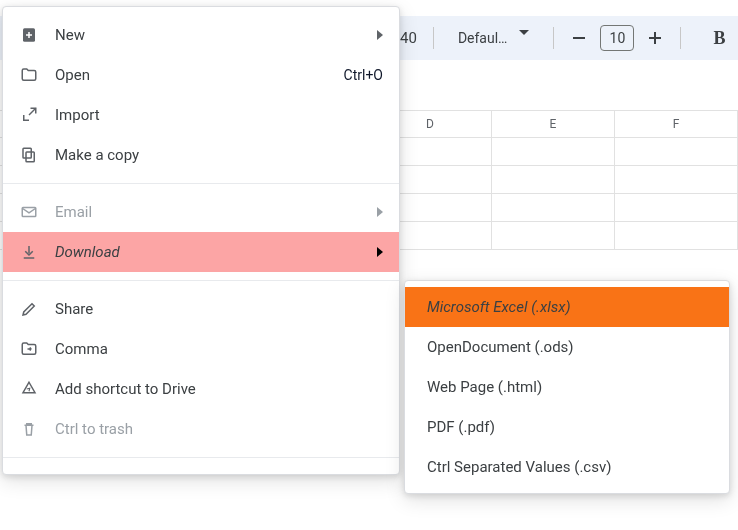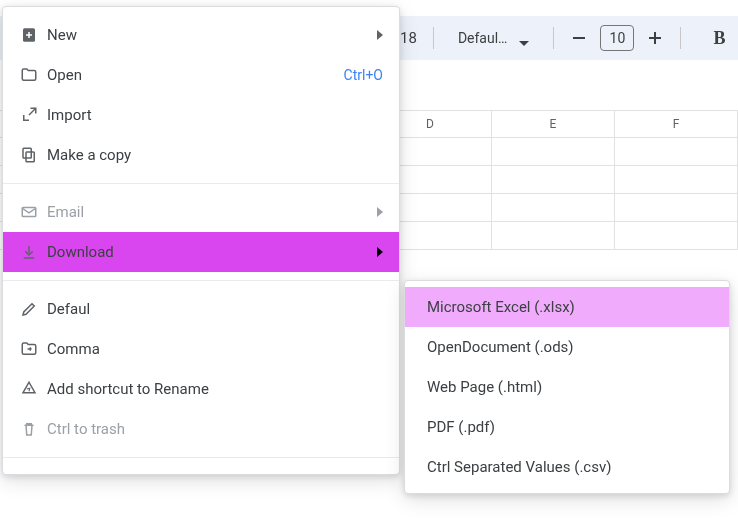--- a/index.html
+++ b/index.html
@@ -5,21 +5,21 @@
   * { box-sizing: border-box; margin: 0; padding: 0; }
   html, body { width: 738px; height: 530px; overflow: hidden; font-family: "Google Sans", Roboto, Arial, sans-serif; background: #fff; color: #3c4043; font-size: 14px; }
   
   .toolbar {
     position: absolute; left: 0; right: 0; top: 16px; height: 44px;
     background: #edf2fa; display: flex; align-items: center; gap: 6px;
     padding-left: 398px; 
     z-index: 1;
   }
   .tb-text { color: #3c4043; font-size: 15px; padding: 0 2px; }
-  .font-box { display: flex; align-items: flex-end; gap: 12px; padding: 4px 10px; border-radius: 4px; }
+  .font-box { display: flex; align-items: flex-start; gap: 12px; padding: 4px 10px; border-radius: 4px; }
   .font-box .caret { width: 0; height: 0; border-left: 5px solid transparent; border-right: 5px solid transparent; border-top: 5px solid #3c4043; }
   .divider { width: 1px; height: 22px; background: #c7c7c7; margin: 0 8px; }
   .size-group { display: flex; align-items: center; gap: 10px; }
   .btn-pm { width: 22px; height: 22px; display:flex; align-items:center; justify-content:center; color:#444; font-size:18px; cursor:pointer; }
   .size-box { width: 34px; height: 26px; border: 1px solid #747775; border-radius: 4px; display:flex; align-items:center; justify-content:center; font-size:14px;}
   .bold-b { font-family: Georgia, serif; font-weight: 700; font-size: 18px; margin-left: 18px; }
 
   
   .col-headers { position: absolute; left: 0; right: 0; top: 110px; height: 28px; border-top: 1px solid #e1e1e1; border-bottom: 1px solid #e1e1e1; display:flex; z-index:0;}
   .col-h { width: 126px; height: 100%; border-right: 1px solid #e1e1e1; display:flex; align-items:center; justify-content:center; color:#5f6368; font-size:12px;}
@@ -27,47 +27,47 @@
   .row { height: 28px; display:flex; border-bottom:1px solid #e1e1e1;}
   .cell { width:126px; border-right:1px solid #e1e1e1;}
 
   
   .menu {
     position: absolute; left: 2px; top: 6px; width: 398px; background: #fff;
     border: 1px solid #dadce0; border-radius: 4px; box-shadow: 0 2px 6px rgba(0,0,0,.12), 0 6px 20px rgba(0,0,0,.12);
     padding: 8px 0; z-index: 10;
   }
   .mitem {
-    display: flex; align-items: center; height: 40px; padding: 0 16px; gap: 8px; cursor: pointer; justify-content: flex-end;
-  }
-  .mitem.hovered { background: #d946ef; }
+    display: flex; align-items: center; height: 40px; padding: 0 16px; gap: 16px; cursor: pointer; justify-content: flex-end;
+  }
+  .mitem.hovered { background: #fca5a5; font-style: italic; }
   .mitem .ic { width: 20px; height: 20px; flex: none; display:flex; align-items:center; justify-content:center; }
   .mitem .lbl { flex: 1; font-size: 15px; color: #3c4043; }
   .mitem.dis .lbl, .mitem.dis .ic svg { color: #9aa0a6; stroke:#9aa0a6; fill:#9aa0a6; }
   .mitem.dis { cursor: default; }
-  .mitem .shortcut { color: #3b82f6; font-size: 14px; }
+  .mitem .shortcut { color: #0f172a; font-size: 14px; }
   .mitem .arrow { width: 0; height: 0; border-top: 5px solid transparent; border-bottom: 5px solid transparent; border-left: 6px solid #5f6368; }
   .sep { height: 1px; background: #e8eaed; margin: 8px 0; }
 
   
   .submenu {
     position: absolute; left: 404px; top: 280px; width: 326px; background:#fff;
     border: 1px solid #dadce0; border-radius: 4px; box-shadow: 0 2px 6px rgba(0,0,0,.12), 0 6px 20px rgba(0,0,0,.12);
     padding: 6px 0; z-index: 20;
   }
   .sitem { height: 40px; display:flex; align-items:center; padding: 0 22px; font-size:15px; color:#3c4043; cursor:pointer;}
-  .sitem.hovered { background:#f0abfc; }
+  .sitem.hovered { background:#f97316;font-style:italic; }
 
   svg { display:block; }
 </style>
 </head>
 <body>
 
 <div class="toolbar">
-  <span class="tb-text">18</span>
+  <span class="tb-text">40</span>
   <div class="divider"></div>
   <div class="font-box">
     <span>Defaul…</span>
     <span class="caret"></span>
   </div>
   <div class="divider"></div>
   <div class="size-group">
     <div class="btn-pm">
       <svg width="14" height="14" viewBox="0 0 14 14">
           <rect x="1" y="6" width="12" height="2" fill="#3c4043"></rect>
@@ -196,39 +196,39 @@
   </div>
 
   <div class="sep"></div>
 
   <div class="mitem">
     <span class="ic">
       <svg width="18" height="18" viewBox="0 0 24 24">
           <path d="M4 20l4-1 11-11-3-3L5 16l-1 4z" fill="none" stroke="#5f6368" stroke-width="2"></path>
         </svg>
     </span>
-    <span class="lbl">Defaul</span>
+    <span class="lbl">Share</span>
   </div>
   <div class="mitem">
     <span class="ic">
       <svg width="18" height="18" viewBox="0 0 24 24">
           <path d="M3 6a2 2 0 0 1 2-2h4l2 2h8a2 2 0 0 1 2 2v9a2 2 0 0 1-2 2H5a2 2 0 0 1-2-2V6z" fill="none" stroke="#5f6368" stroke-width="2"></path>
           <path d="M10 12h5m0 0l-2-2m2 2l-2 2" fill="none" stroke="#5f6368" stroke-width="2"></path>
         </svg>
     </span>
     <span class="lbl">Comma</span>
   </div>
   <div class="mitem">
     <span class="ic">
       <svg width="18" height="18" viewBox="0 0 24 24">
           <path d="M12 3l8 14H4L12 3z" fill="none" stroke="#5f6368" stroke-width="2"></path>
           <path d="M9 12l4-1-1 4" fill="none" stroke="#5f6368" stroke-width="1.5"></path>
         </svg>
     </span>
-    <span class="lbl">Add shortcut to Rename</span>
+    <span class="lbl">Add shortcut to Drive</span>
   </div>
   <div class="mitem dis">
     <span class="ic">
       <svg width="18" height="18" viewBox="0 0 24 24">
           <path d="M6 7h12M9 7V5h6v2M8 7l1 13h6l1-13" fill="none" stroke="#9aa0a6" stroke-width="2"></path>
         </svg>
     </span>
     <span class="lbl">Ctrl to trash</span>
   </div>
 

